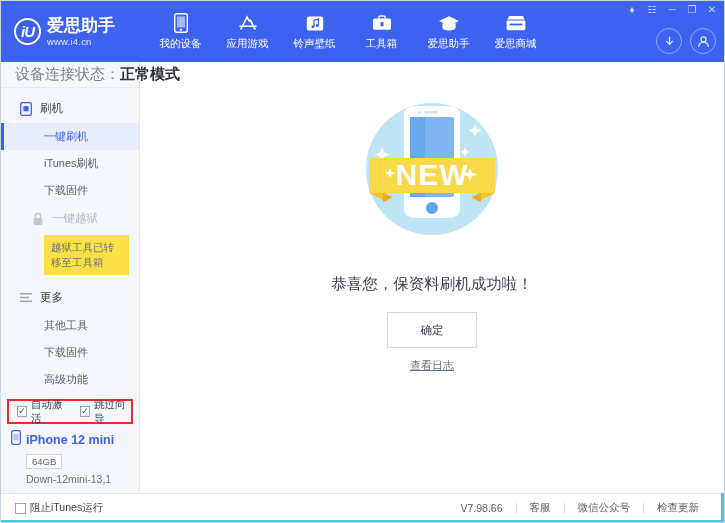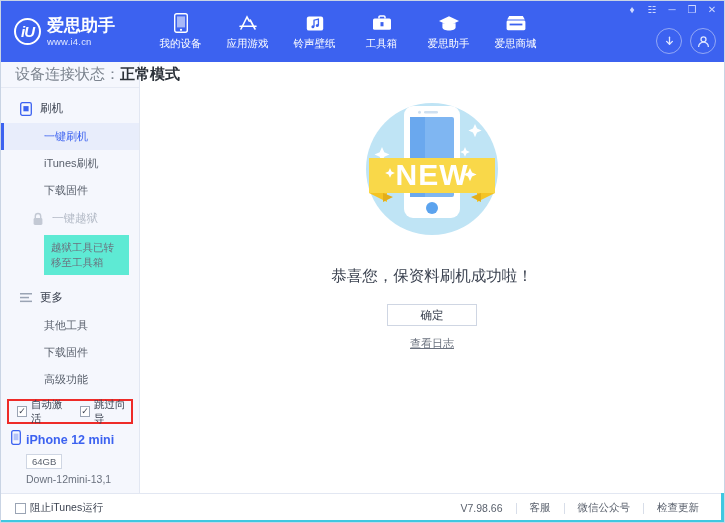--- a/index.html
+++ b/index.html
@@ -150,21 +150,21 @@
     background: #e8edfb;
     color: #3c62f0;
   }
   .side-item.active::before {
     content: ""; position: absolute; left: 0; top: 0;
     width: 3px; height: 100%; background: #3c62f0;
   }
 
   .tooltip {
     margin: 2px 8px 4px 43px;
-    background: #5eead4;
+    background: #fde047;
     color: #6a717e;
     font-size: 10.5px;
     line-height: 15px;
     padding: 5px 7px;
     width: 85px;
   }
 
   .prefs {
     margin: 0 6px 0 6px;
     border: 2px solid #ee2b28;
@@ -199,26 +199,26 @@
   .main {
     flex: 1 1 auto;
     background: #ffffff;
     display: flex;
     flex-direction: column;
     align-items: center;
     padding-top: 22px;
   }
   .illus { width: 170px; height: 170px; }
   .msg {
-    margin-top: 12px;
+    margin-top: 20px;
     font-size: 15.5px; color: #3b4250;
   }
   .ok-btn {
     margin-top: 17px;
-    width: 90px; height: 22px;
+    width: 90px; height: 36px;
     border: 1px solid #cfd6e3;
     background: #fff;
     font-size: 11.5px; color: #3b4250;
     display: flex; align-items: center; justify-content: center;
     cursor: pointer;
   }
   .log-link {
     margin-top: 10px;
     font-size: 11px; color: #6a717e;
     text-decoration: underline; cursor: pointer;

